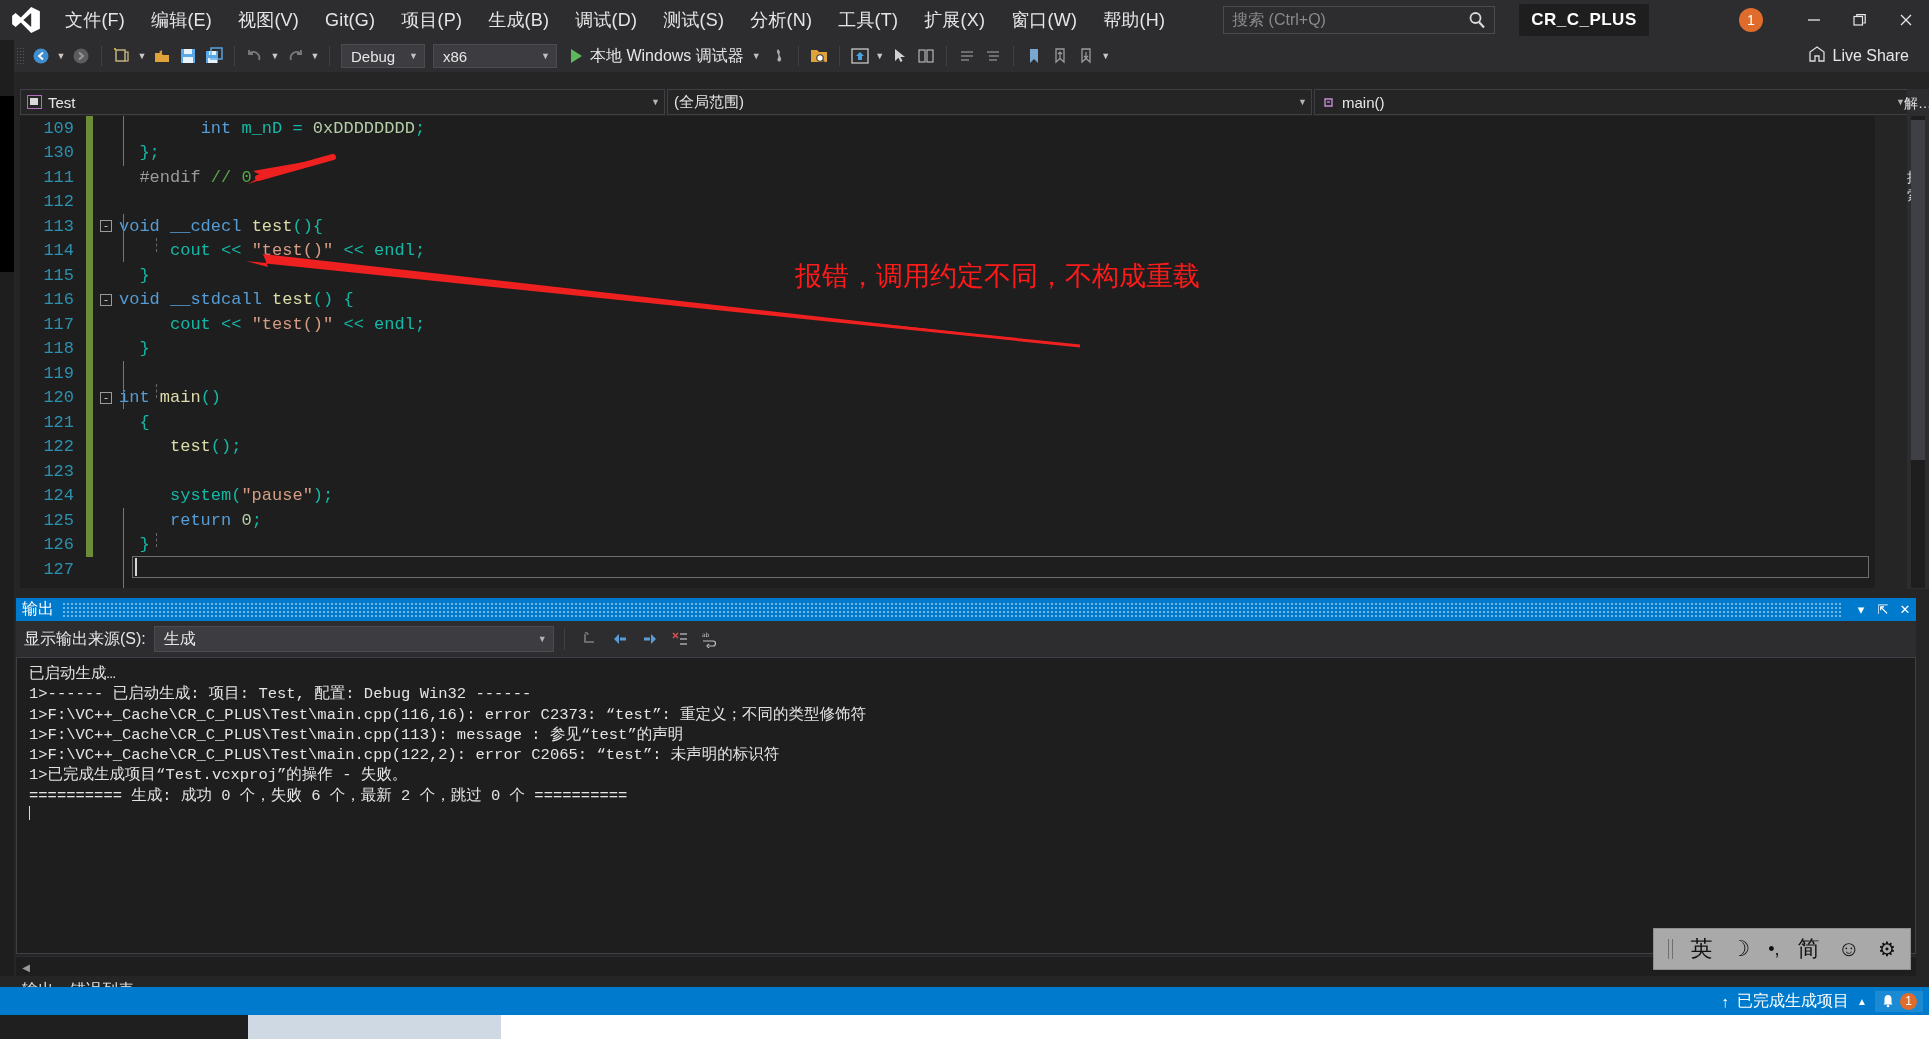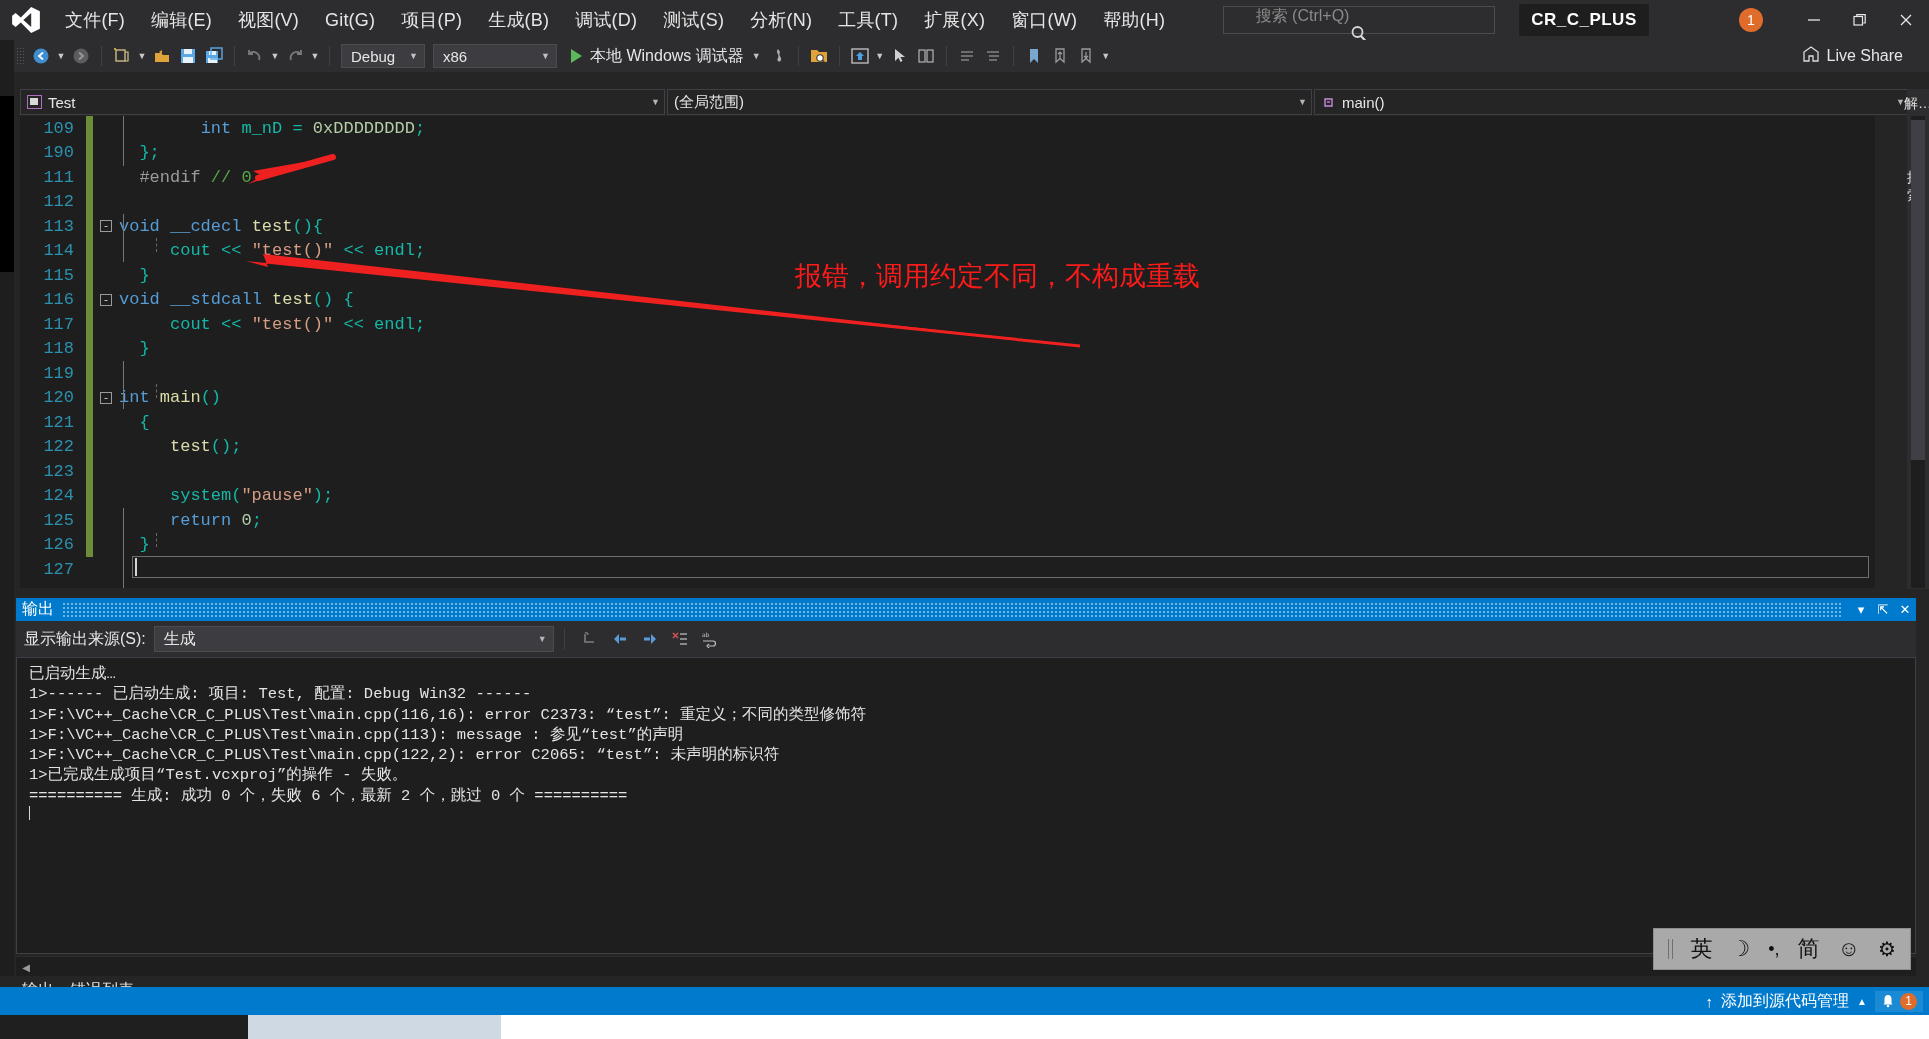--- a/index.html
+++ b/index.html
@@ -32,21 +32,20 @@
     display: flex; align-items: center; white-space: nowrap;
     letter-spacing: .2px;
   }
   .search-box {
     margin-left: 45px;
     width: 272px; height: 28px;
     background: #2d2d30;
     border: 1px solid #4a4a4f;
     display: flex; align-items: center;
     padding: 0 8px;
-    flex-direction: column;
   }
   .search-box input {
     flex: 1; background: transparent; border: none; outline: none;
     color: #9b9b9b; font-size: 16px; font-family: "Liberation Sans", sans-serif;
   }
   .search-box input::placeholder { color: #8a8a8a; }
   .search-mag { width: 18px; height: 18px; color: #d0d0d0; }
   .proj-badge {
     margin-left: 24px;
     color: #ffffff; font-size: 17px; font-weight: bold;
@@ -97,21 +96,21 @@
   .run-btn {
     display: flex; align-items: center; color: #e6e6e6; font-size: 16px;
     height: 26px; padding: 0 4px; margin-left: 6px;
   }
   .play-tri {
     width: 0; height: 0; border-left: 11px solid #5bb85b;
     border-top: 7px solid transparent; border-bottom: 7px solid transparent;
     margin-right: 8px;
   }
   .live-share {
-    position: absolute; right: 26px; top: 0; height: 32px;
+    position: absolute; right: 20px; top: 0; height: 32px;
     display: flex; align-items: center; color: #e6e6e6; font-size: 16px;
   }
   .ls-icon { margin-right: 7px; color: #dcdcdc; }
 
   
   .navbar {
     position: absolute; left: 20px; top: 89px; width: 1890px; height: 26px;
     display: flex; align-items: stretch;
   }
   .nav-combo {
@@ -540,21 +539,21 @@
           <path d="M5 4 V2 h6 v2" fill="none" stroke="#cfcfcf" stroke-width="1.2"></path>
         </svg>
     </span>
     <span style="color:#4a90d0;font-size:11px">▲</span>
   </div>
   <div style="position:absolute;right:4px;top:400px;color:#b0b0b0;font-size:14px">▶</div>
 
   <div class="editor">
     <div class="code-area" id="codeArea">
         <div class="code-line"><span class="ln">109</span><span class="chg green"></span><span class="fold"></span><span class="code-txt"><span class="pl">        </span><span class="k">int</span><span class="pl"> </span><span class="pl">m_nD</span><span class="pl"> = </span><span class="nm">0xDDDDDDDD</span><span class="pl">;</span></span></div>
-        <div class="code-line"><span class="ln">190</span><span class="chg green"></span><span class="fold"></span><span class="code-txt"><span class="pl">  };</span></span></div>
+        <div class="code-line"><span class="ln">130</span><span class="chg green"></span><span class="fold"></span><span class="code-txt"><span class="pl">  };</span></span></div>
         <div class="code-line"><span class="ln">111</span><span class="chg green"></span><span class="fold"></span><span class="code-txt"><span class="pp">  #endif </span><span class="cm">// 0</span></span></div>
         <div class="code-line"><span class="ln">112</span><span class="chg green"></span><span class="fold"></span><span class="code-txt"></span></div>
         <div class="code-line"><span class="ln">113</span><span class="chg green"></span><span class="fold"><span class="fold-box">-</span></span><span class="code-txt"><span class="k">void</span><span class="pl"> </span><span class="k">__cdecl</span><span class="pl"> </span><span class="fn">test</span><span class="pl">(){</span></span></div>
         <div class="code-line"><span class="ln">114</span><span class="chg green"></span><span class="fold"></span><span class="code-txt"><span class="pl">     cout </span><span class="pl">&lt;&lt;</span><span class="st"> "test()" </span><span class="pl">&lt;&lt;</span><span class="pl"> endl;</span></span></div>
         <div class="code-line"><span class="ln">115</span><span class="chg green"></span><span class="fold"></span><span class="code-txt"><span class="pl">  }</span></span></div>
         <div class="code-line"><span class="ln">116</span><span class="chg green"></span><span class="fold"><span class="fold-box">-</span></span><span class="code-txt"><span class="k">void</span><span class="pl"> </span><span class="k">__stdcall</span><span class="pl"> </span><span class="fn">test</span><span class="pl">() {</span></span></div>
         <div class="code-line"><span class="ln">117</span><span class="chg green"></span><span class="fold"></span><span class="code-txt"><span class="pl">     cout </span><span class="pl">&lt;&lt;</span><span class="st"> "test()" </span><span class="pl">&lt;&lt;</span><span class="pl"> endl;</span></span></div>
         <div class="code-line"><span class="ln">118</span><span class="chg green"></span><span class="fold"></span><span class="code-txt"><span class="pl">  }</span></span></div>
         <div class="code-line"><span class="ln">119</span><span class="chg green"></span><span class="fold"></span><span class="code-txt"></span></div>
         <div class="code-line"><span class="ln">120</span><span class="chg green"></span><span class="fold"><span class="fold-box">-</span></span><span class="code-txt"><span class="k">int</span><span class="pl"> </span><span class="fn">main</span><span class="pl">()</span></span></div>
@@ -678,21 +677,21 @@
     <span style="font-size:20px">⚙</span>
   </div>
 
   <div class="statusbar">
     <div class="sb-left">
       <span class="sb-ready-icon"></span>
       <span>就绪</span>
     </div>
     <div class="sb-right">
       <span style="font-size:15px">↑</span>
-      <span>添加到源代码管理</span>
+      <span>已完成生成项目</span>
       <span style="font-size:10px">▲</span>
       <span class="sb-badge">
         <svg width="14" height="14" viewBox="0 0 14 14">
             <path d="M7 1 C4.5 1 3.5 3 3.5 5 L3.5 9 L2.5 10.5 h9 L10.5 9 V5 C10.5 3 9.5 1 7 1 Z" fill="#ffffff"></path>
             <circle cx="7" cy="12" r="1.3" fill="#ffffff"></circle>
           </svg>
         <span class="sb-num">1</span>
       </span>
     </div>
   </div>

